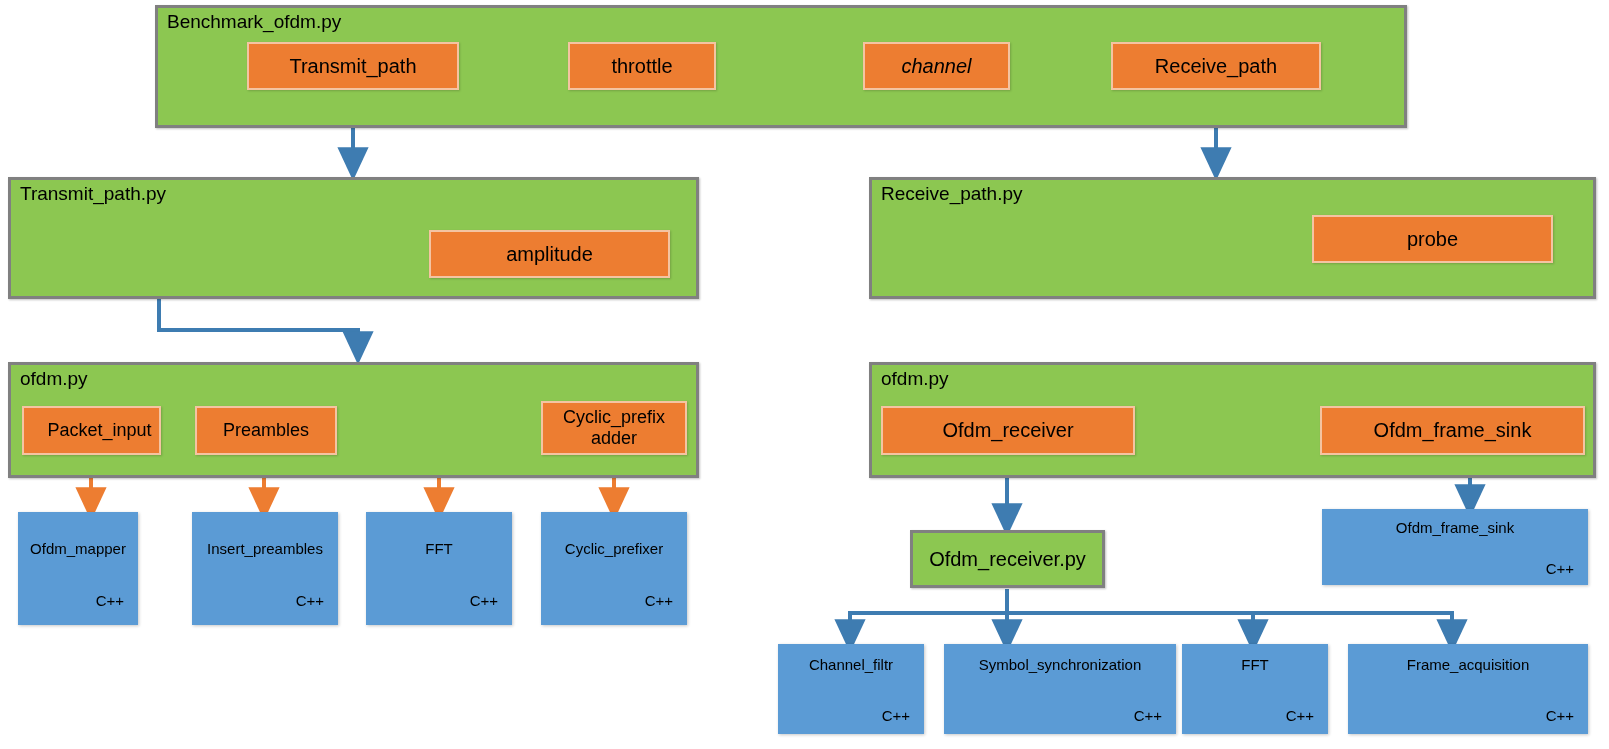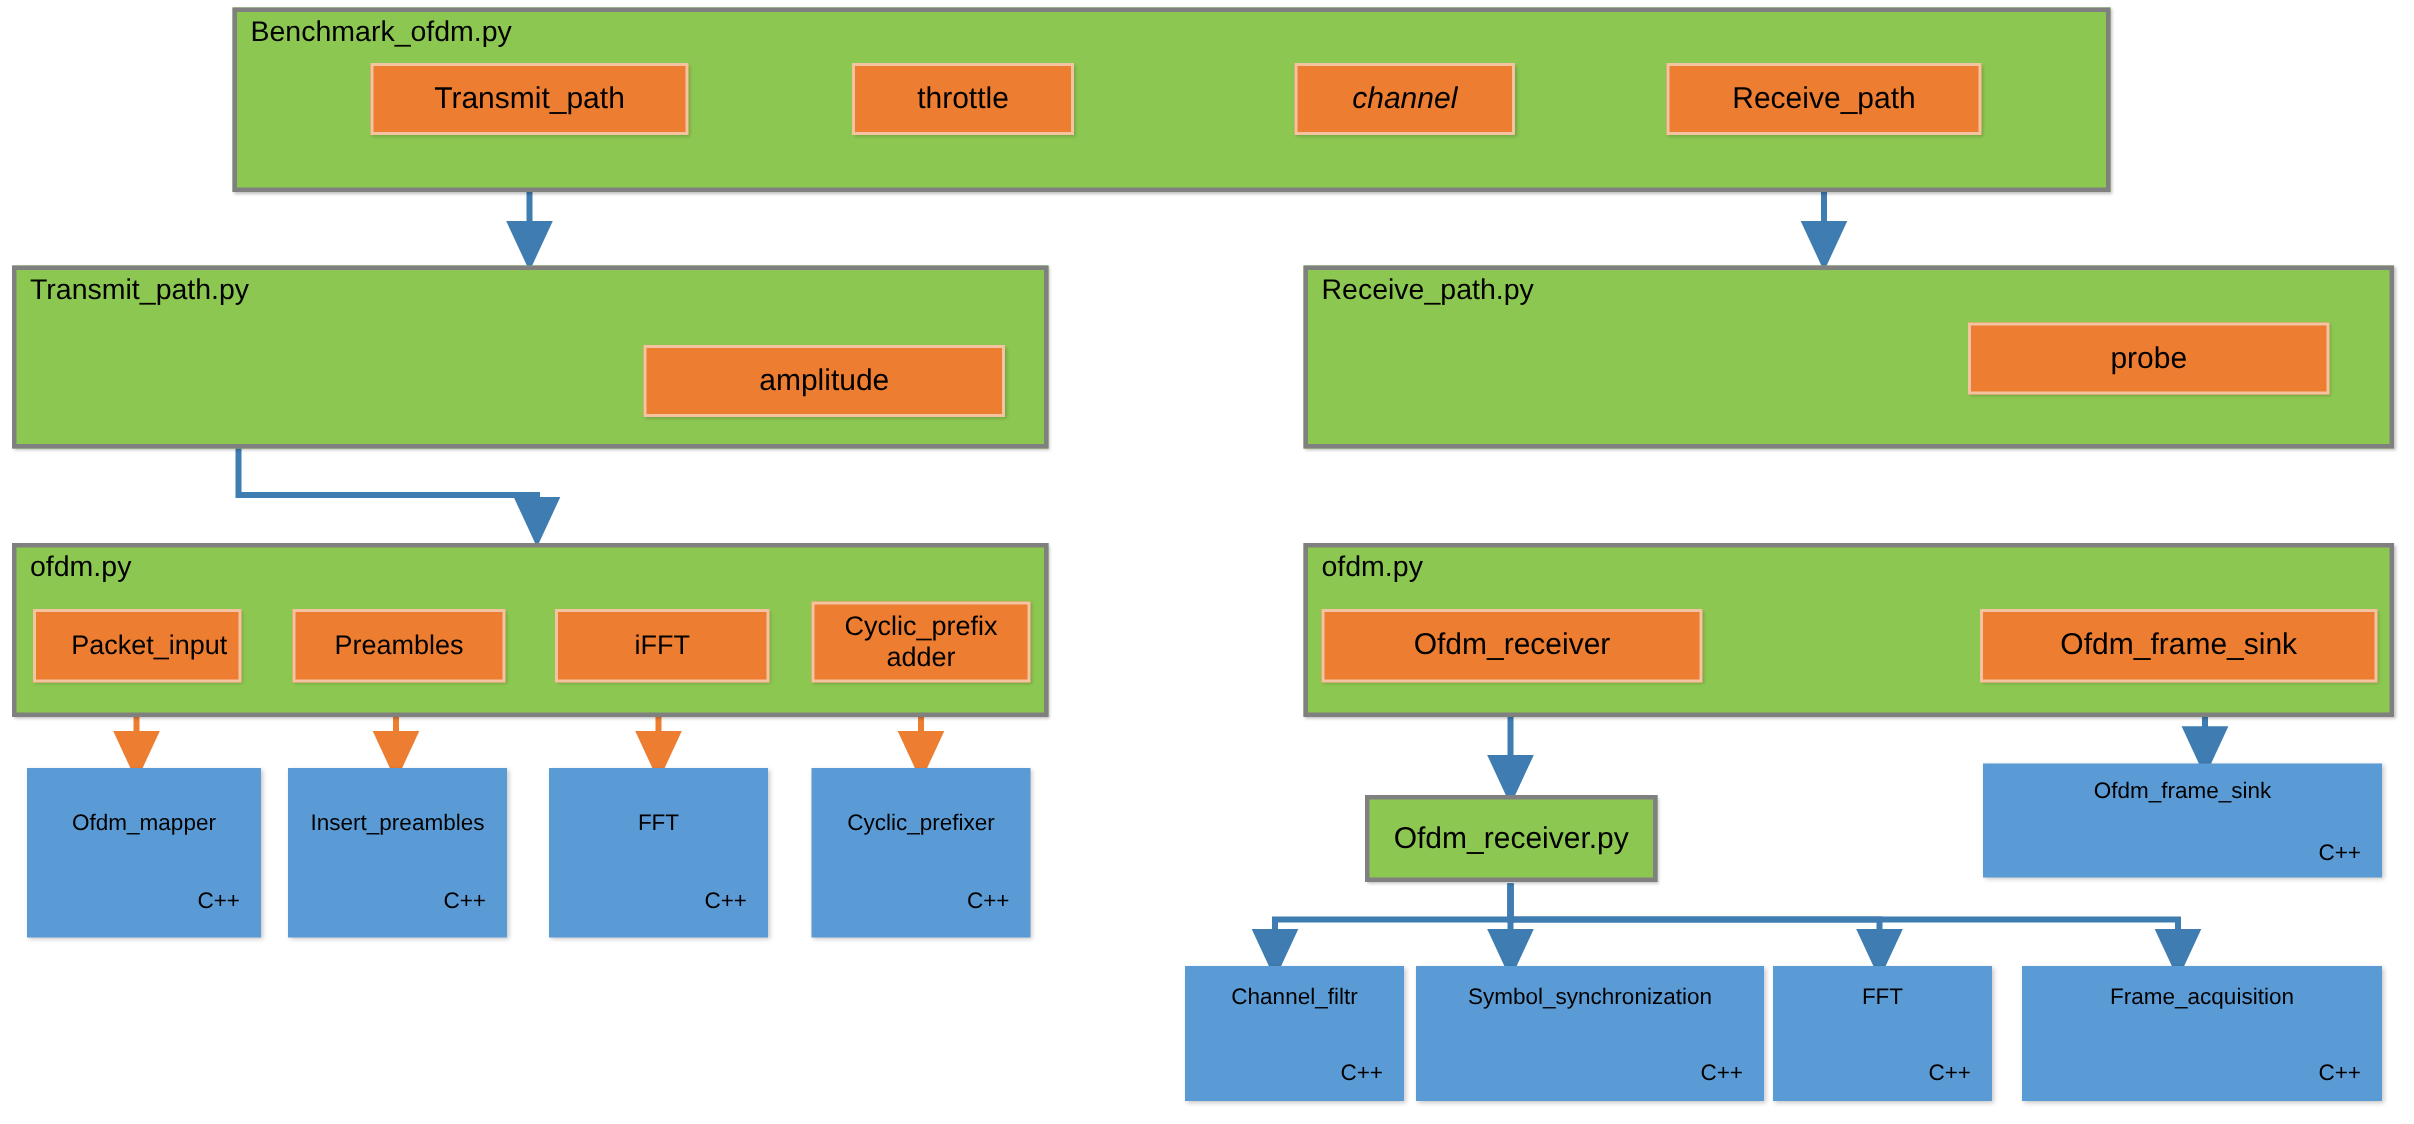--- a/index.html
+++ b/index.html
@@ -177,38 +177,35 @@
 
   <div class="grp" style="left:8px; top:362px; width:691px; height:116px;">
     <div class="grp-label">ofdm.py</div>
   </div>
   <div class="orange small" style="left:22px; top:406px; width:139px; height:49px;padding-left:16px;">
     <span>Packet_input</span>
   </div>
   <div class="orange small" style="left:195px; top:406px; width:142px; height:49px;">
     <span>Preambles</span>
   </div>
-  <div class="orange small" style="left:370px; top:406px; width:143px; height:49px;">
-    <span>iFFT</span>
-  </div>
   <div class="orange small" style="left:541px; top:401px; width:146px; height:54px;">
     <span>Cyclic_prefix adder</span>
   </div>
 
   <div class="grp" style="left:869px; top:362px; width:727px; height:116px;">
     <div class="grp-label">ofdm.py</div>
   </div>
   <div class="orange" style="left:881px; top:406px; width:254px; height:49px;">
     <span>Ofdm_receiver</span>
   </div>
   <div class="orange" style="left:1320px; top:406px; width:265px; height:49px;">
     <span>Ofdm_frame_sink</span>
   </div>
 
-  <div class="blue" style="left:18px; top:512px; width:156px; height:113px;">
+  <div class="blue" style="left:18px; top:512px; width:120px; height:113px;">
     <div class="bt">Ofdm_mapper</div>
     <div class="bcpp">C++</div>
   </div>
   <div class="blue" style="left:192px; top:512px; width:146px; height:113px;">
     <div class="bt">Insert_preambles</div>
     <div class="bcpp">C++</div>
   </div>
   <div class="blue" style="left:366px; top:512px; width:146px; height:113px;">
     <div class="bt">FFT</div>
     <div class="bcpp">C++</div>
@@ -220,21 +217,21 @@
 
   <div class="blue" style="left:1322px; top:509px; width:266px; height:76px;">
     <div class="bt" style="top:10px;">Ofdm_frame_sink</div>
     <div class="bcpp" style="bottom:8px;">C++</div>
   </div>
 
   <div class="greenbox" style="left:910px; top:530px; width:195px; height:58px;">
     <span>Ofdm_receiver.py</span>
   </div>
 
-  <div class="blue" style="left:778px; top:644px; width:146px; height:90px;margin-left:12px;">
+  <div class="blue" style="left:778px; top:644px; width:146px; height:90px;">
     <div class="bt" style="top:12px;">Channel_filtr</div>
     <div class="bcpp" style="bottom:10px;">C++</div>
   </div>
   <div class="blue" style="left:944px; top:644px; width:232px; height:90px;">
     <div class="bt" style="top:12px;">Symbol_synchronization</div>
     <div class="bcpp" style="bottom:10px;">C++</div>
   </div>
   <div class="blue" style="left:1182px; top:644px; width:146px; height:90px;">
     <div class="bt" style="top:12px;">FFT</div>
     <div class="bcpp" style="bottom:10px;">C++</div>

